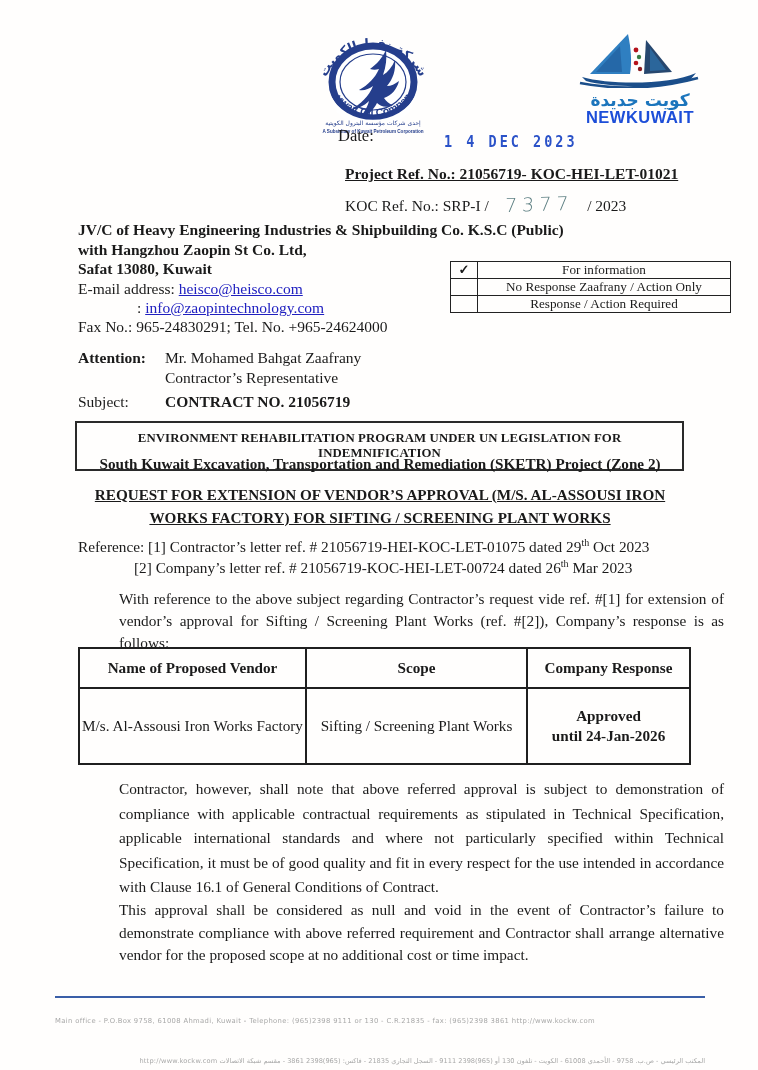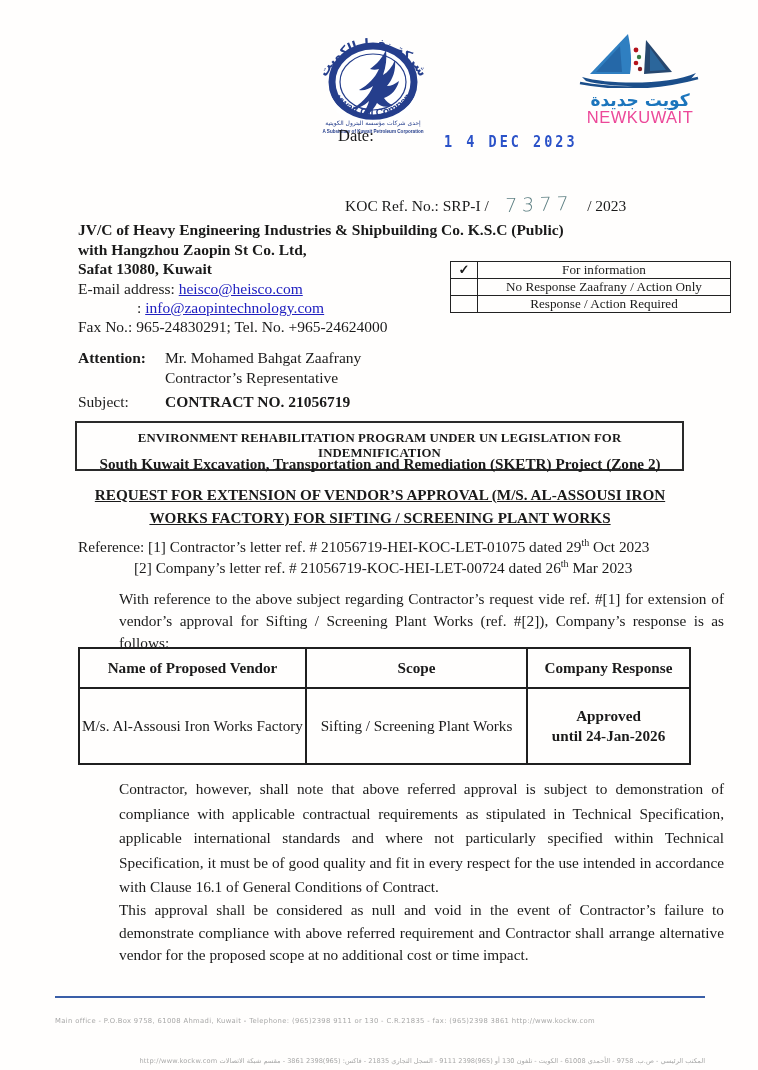--- a/index.html
+++ b/index.html
@@ -9,21 +9,21 @@
     background:#fffefd; overflow:hidden;
     font-family:"Liberation Serif", serif; color:#1a1a1a;
     box-shadow:0 0 4px rgba(0,0,0,.25);
   }
   .abs { position:absolute; }
 
   
   .koc-logo   { left:300px; top:24px;  width:145px; height:112px; }
   .nk-logo    { left:570px; top:28px;  width:140px; height:96px; text-align:center; }
   .nk-arabic  { font-family:"DejaVu Sans", sans-serif; font-size:17px; font-weight:bold; color:#1c75bc; line-height:17px; }
-  .nk-word    { font-family:"Liberation Sans", sans-serif; font-size:16.5px; font-weight:normal; letter-spacing:.5px; color:#ec4899; line-height:17px; }
+  .nk-word    { font-family:"Liberation Sans", sans-serif; font-size:16.5px; font-weight:bold; letter-spacing:.5px; color:#1d4ed8; line-height:17px; }
   .date-label { left:338px; top:126px; font-size:16.5px; }
   .date-stamp {
     left:444px; top:133px; font-family:"DejaVu Sans Mono", monospace;
     font-size:13.5px; font-weight:bold; color:#2b52c8; letter-spacing:3px;
     transform:scaleY(1.15);
   }
 
   
   .project-ref { left:345px; top:165px; font-size:15.5px; font-weight:bold; text-decoration:underline; }
   .koc-ref     { left:345px; top:193px; font-size:15.5px; }
@@ -135,20 +135,21 @@
       <path d="M12 49 C40 57 100 57 126 45 L120 52 C95 60 40 60 16 53 Z" fill="#1b4e8a"></path>
       <path d="M10 55 Q 68 66 128 50" fill="none" stroke="#1b4e8a" stroke-width="2.6"></path>
     </svg>
     <div class="nk-arabic">كويت جديدة</div>
     <div class="nk-word">NEWKUWAIT</div>
   </div>
 
   <div class="abs date-label">Date:</div>
   <div class="abs date-stamp">1 4 DEC 2023</div>
 
+  <div class="abs project-ref">Project Ref. No.: 21056719- KOC-HEI-LET-01021</div>
   <div class="abs koc-ref">
     <span>KOC Ref. No.:  SRP-I /</span><span class="handwritten">7377</span><span>/ 2023</span>
   </div>
 
   <div class="abs recipient">
     <div class="b">JV/C of Heavy Engineering Industries &amp; Shipbuilding Co. K.S.C (Public)</div>
     <div class="b">with Hangzhou Zaopin St Co. Ltd,</div>
     <div class="b">Safat 13080, Kuwait</div>
     <div>
       <span>E-mail address: </span><a class="maillink" href="#">heisco@heisco.com</a>

